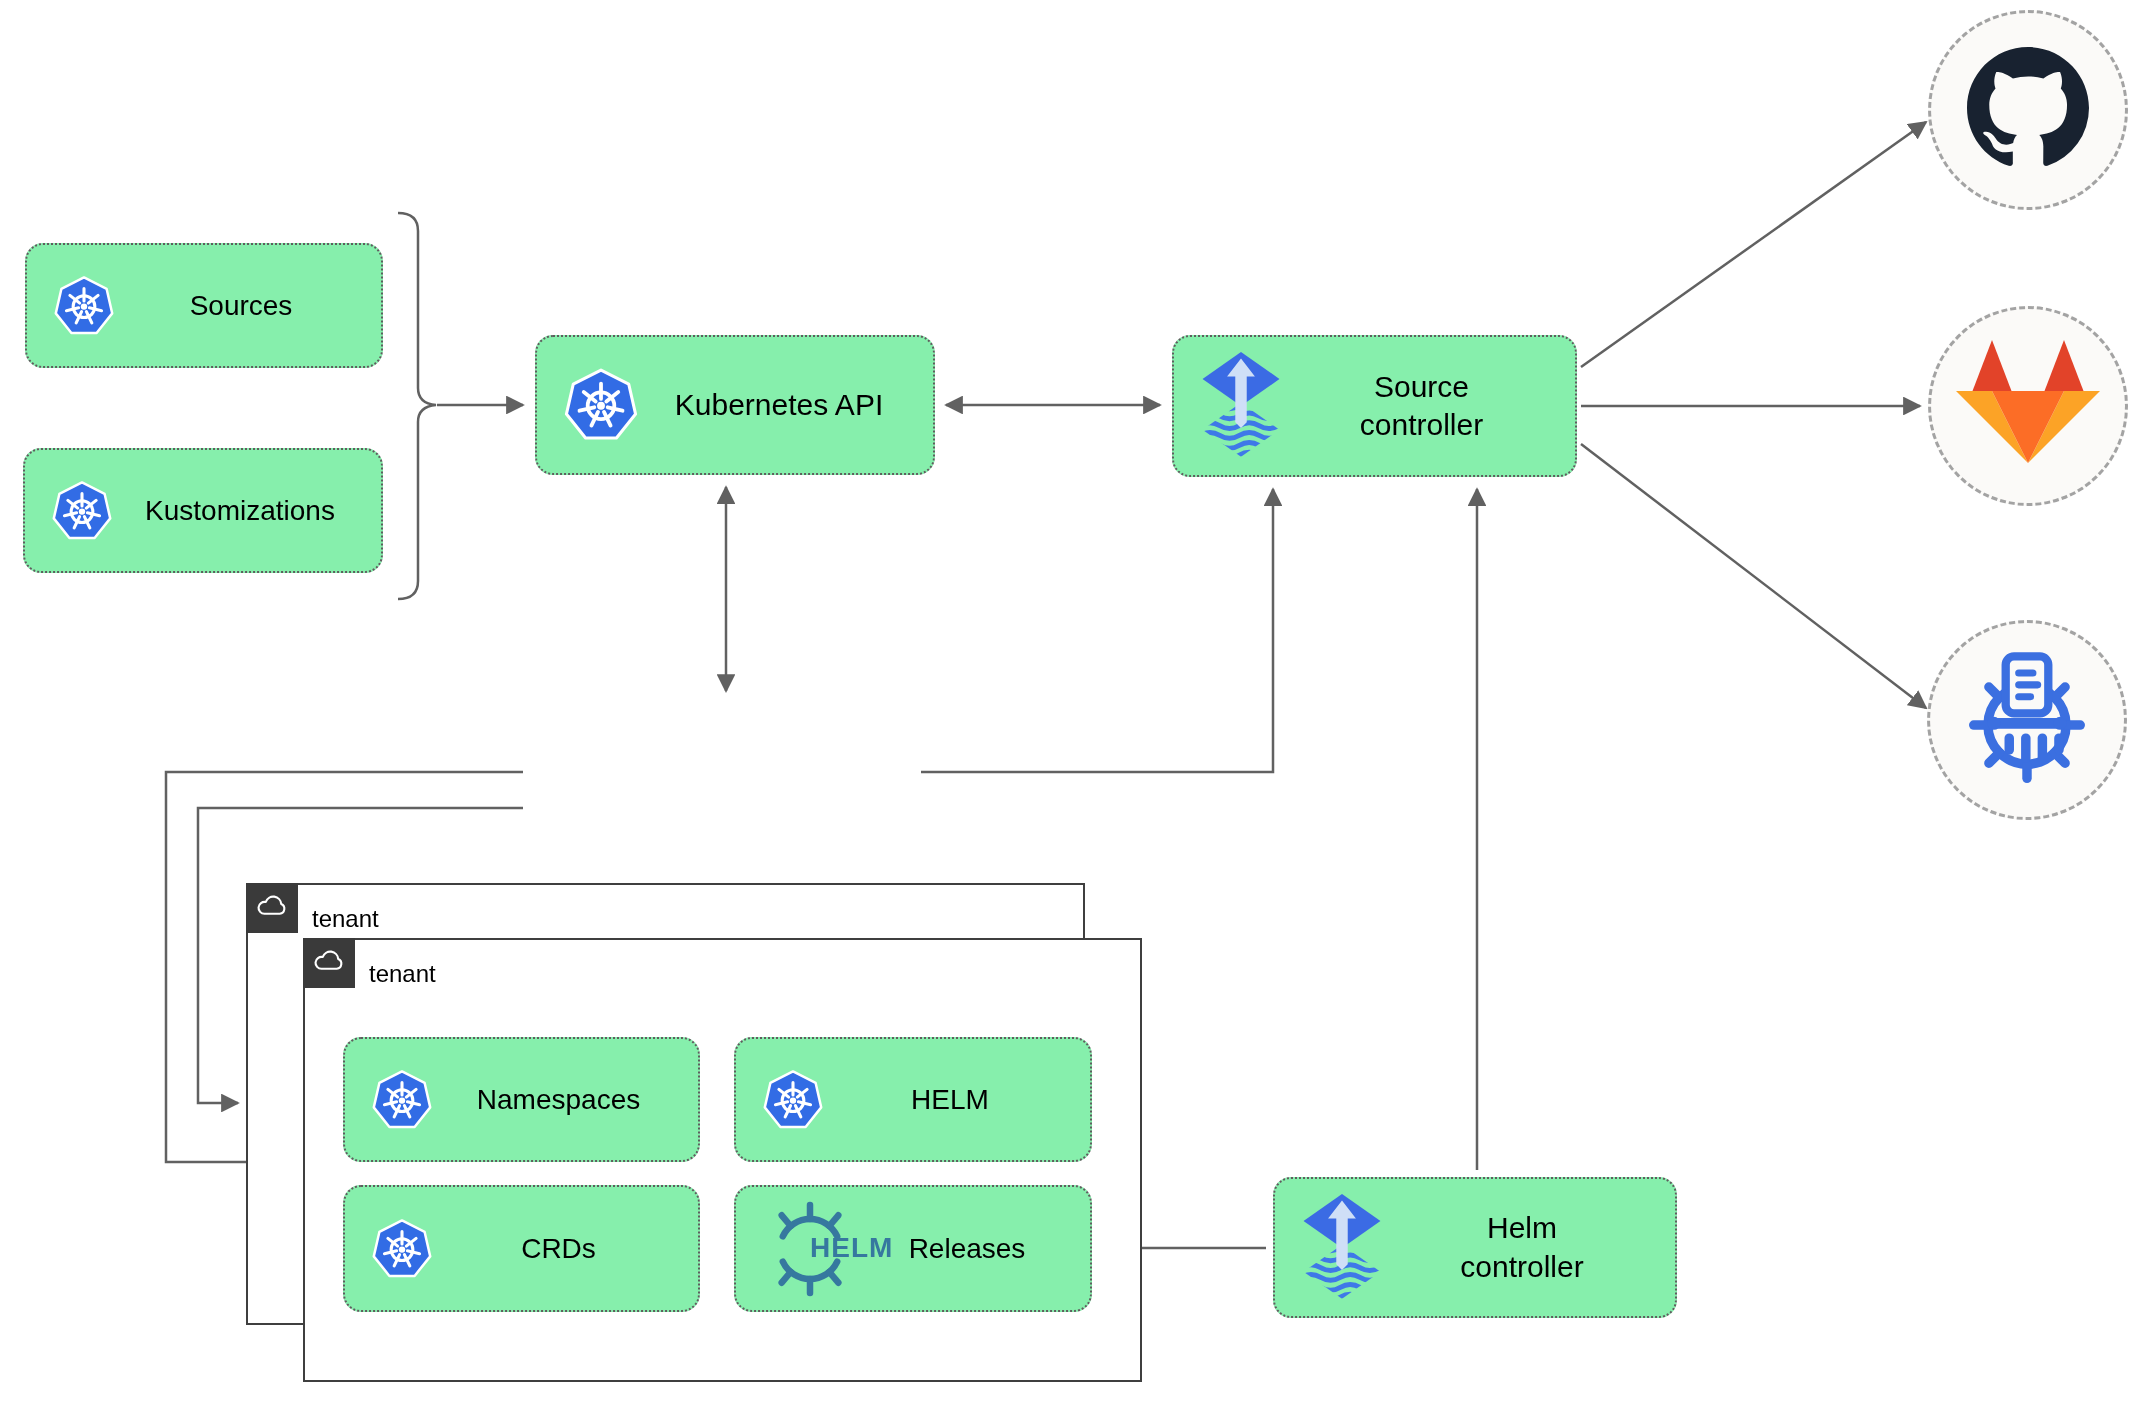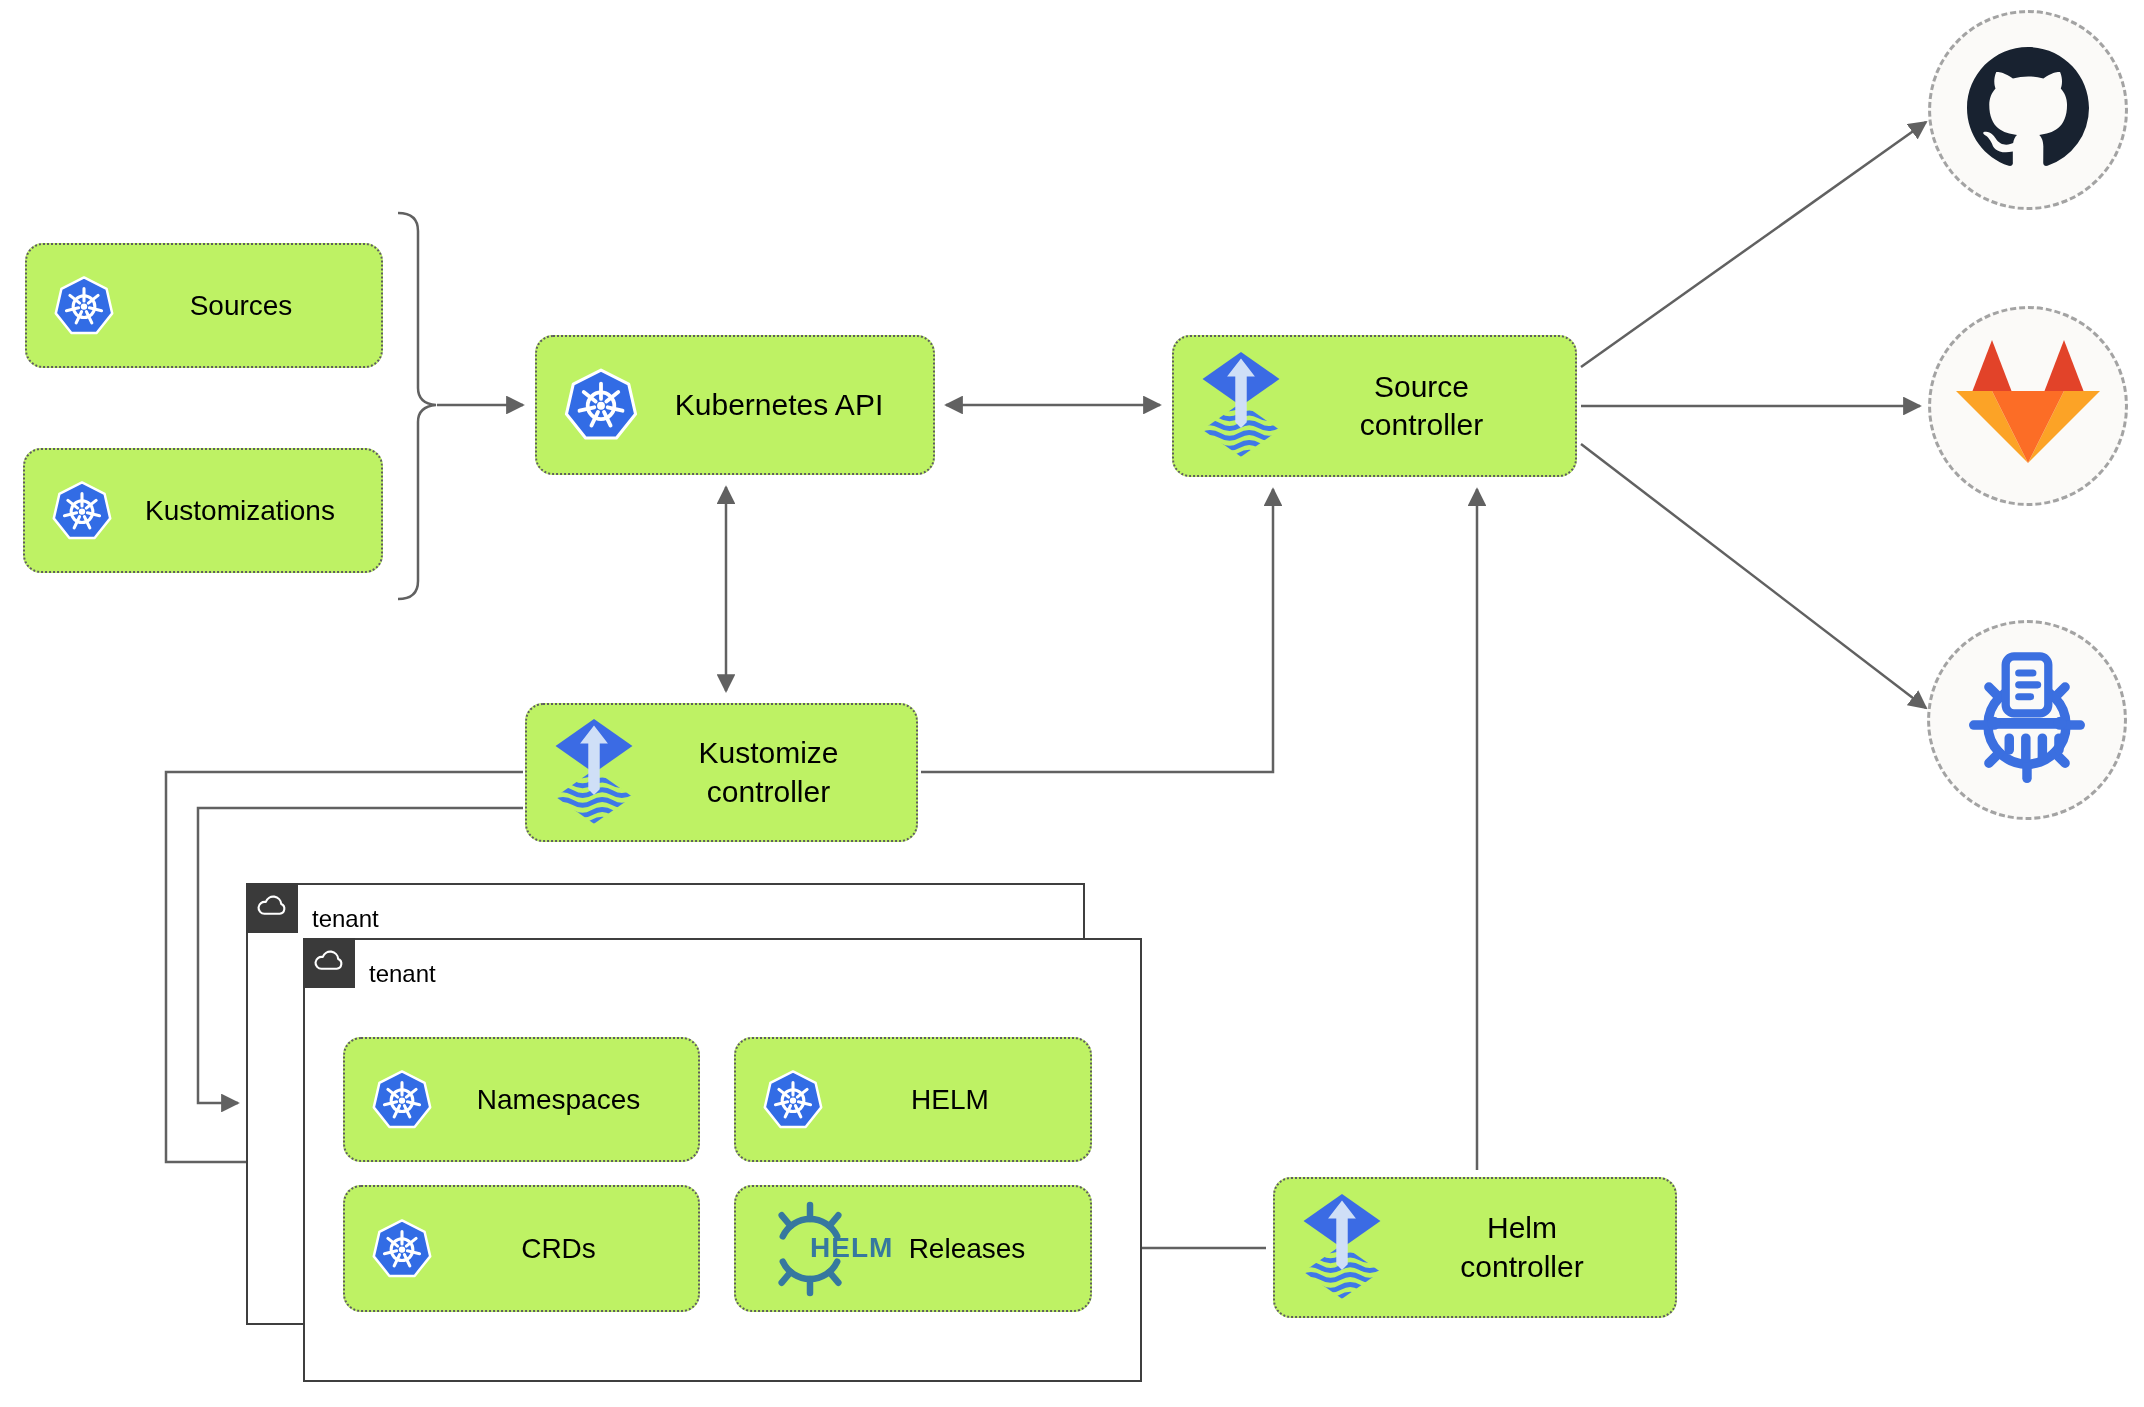--- a/index.html
+++ b/index.html
@@ -1,21 +1,21 @@
 <!DOCTYPE html>
 <html><head>
 <meta charset="utf-8">
 <style>
   html,body{margin:0;padding:0;background:#ffffff;}
   .canvas{position:relative;width:2144px;height:1407px;background:#ffffff;
           font-family:"Liberation Sans",sans-serif;color:#000;overflow:hidden;}
   svg.connectors{position:absolute;left:0;top:0;width:2144px;height:1407px;z-index:1;}
 
   
-  .node{position:absolute;background:#bef264;border:2px dotted #5e5e5e;border-radius:18px;
+  .node{position:absolute;background:#86efac;border:2px dotted #5e5e5e;border-radius:18px;
         display:flex;align-items:center;box-sizing:border-box;z-index:4;}
   .node .icon{flex:0 0 auto;margin-left:26px;display:flex;align-items:center;}
   .node .lbl{flex:1;text-align:center;padding-right:14px;font-size:28px;line-height:1.28;}
   .node.big .lbl{font-size:30px;}
   .node .lbl .t{display:inline-block;}
   .node.wrap2 .lbl .t{max-width:200px;}
 
   
   .tenant{position:absolute;background:#ffffff;border:2px solid #3f3f3f;box-sizing:border-box;}
   .tenant.back{z-index:2;}
@@ -193,30 +193,20 @@
     <span class="icon">
       <svg width="82" height="108" viewBox="0 0 100 132">
           <use href="#sym-flux"></use>
         </svg>
     </span>
     <span class="lbl">
       <span class="t">Source controller</span>
     </span>
   </div>
 
-  <div class="node big wrap2" style="left:525px;top:703px;width:393px;height:139px;">
-    <span class="icon">
-      <svg width="82" height="108" viewBox="0 0 100 132">
-          <use href="#sym-flux"></use>
-        </svg>
-    </span>
-    <span class="lbl">
-      <span class="t">Kustomize controller</span>
-    </span>
-  </div>
 
   <div class="node big wrap2" style="left:1273px;top:1177px;width:404px;height:141px;">
     <span class="icon">
       <svg width="82" height="108" viewBox="0 0 100 132">
           <use href="#sym-flux"></use>
         </svg>
     </span>
     <span class="lbl">
       <span class="t">Helm controller</span>
     </span>

